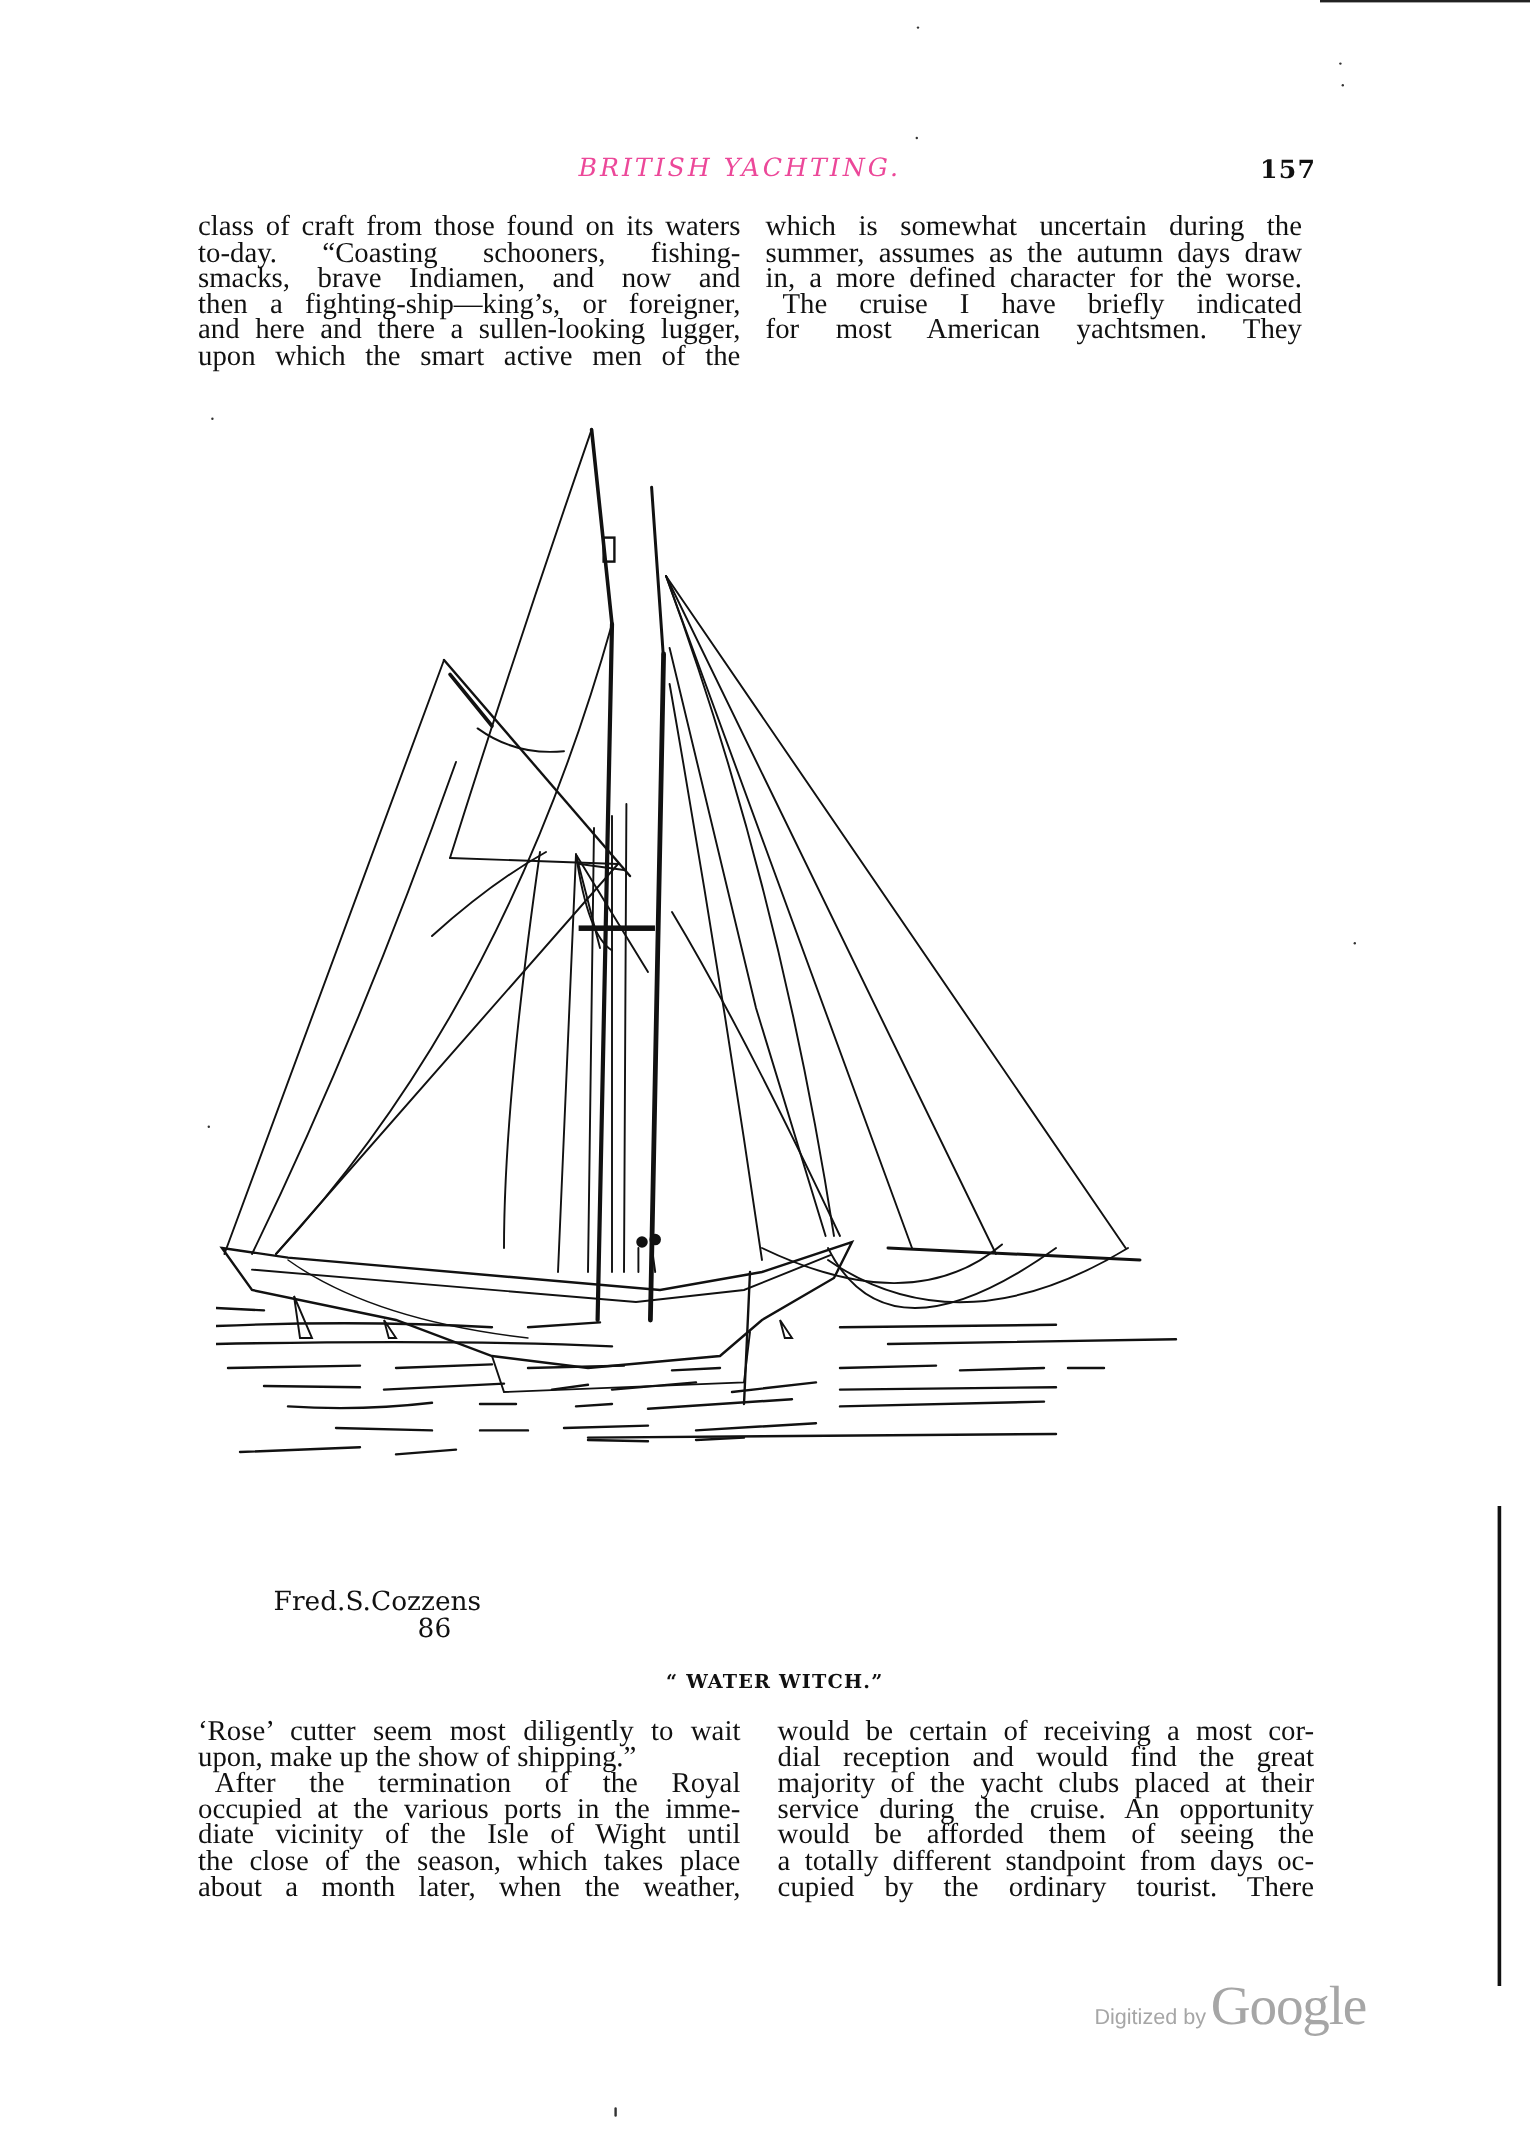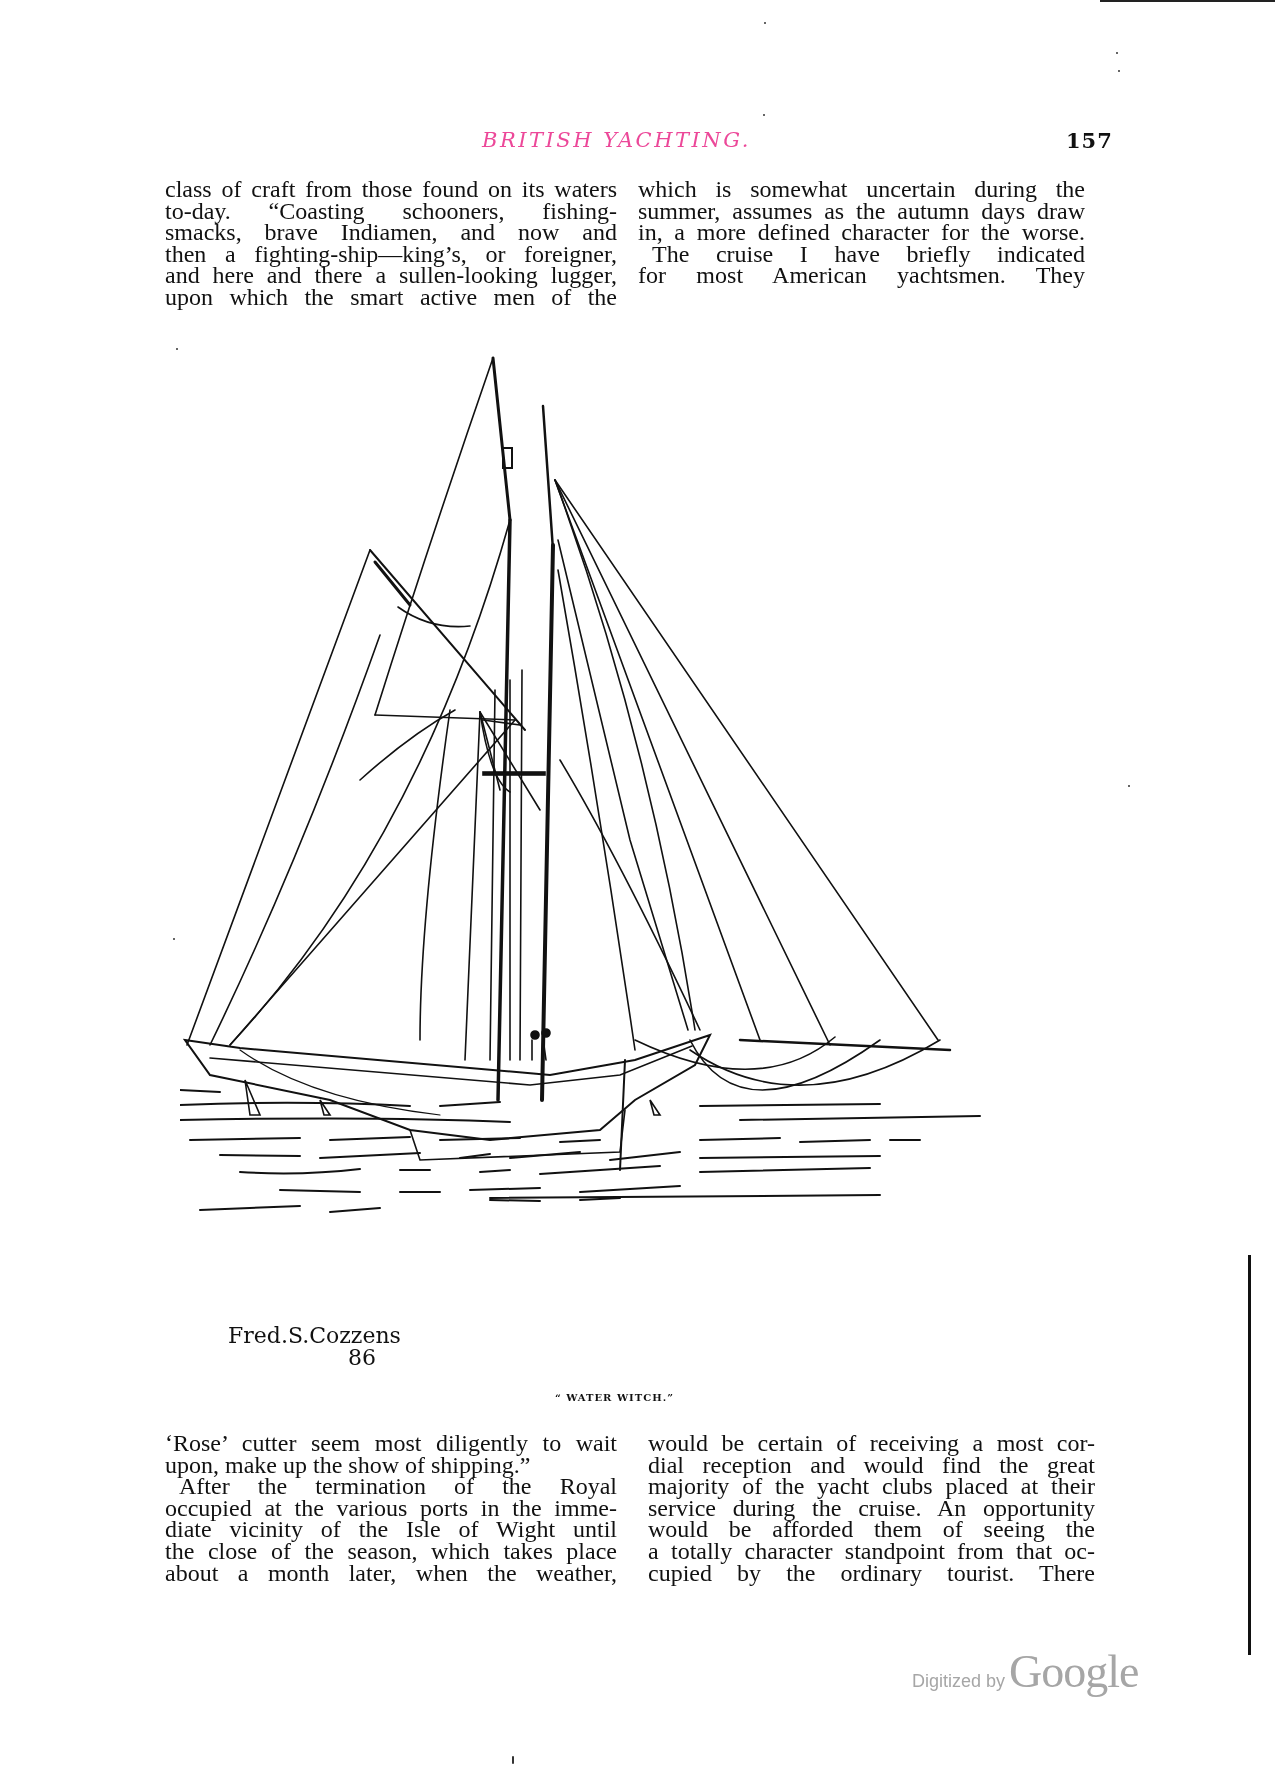--- a/index.html
+++ b/index.html
@@ -4,39 +4,39 @@
   <style>
     html, body { margin: 0; padding: 0; background: #ffffff; }
     body { width: 1275px; height: 1778px; position: relative; overflow: hidden; color: #111; }
     .page { position: absolute; left: 0; top: 0; width: 1275px; height: 1778px; }
     .scan-top-line { position: absolute; left: 1100px; top: 0; width: 175px; height: 2px; background: #222; }
     .scan-right-line { position: absolute; left: 1248px; top: 1255px; width: 3px; height: 400px; background: #111; }
     .speck { position: absolute; width: 2px; height: 2px; background: #333; border-radius: 1px; }
 
     .running-head { position: absolute; top: 128px; left: 430px; width: 700px; height: 30px; font-family: "DejaVu Serif", serif; }
     .running-title { position: absolute; left: 52px; top: 0; font-style: italic; font-size: 21px; letter-spacing: 2.5px; color: #ec4899; }
-    .page-number { position: absolute; left: 636px; top: 0; font-size: 21px; font-weight: bold; letter-spacing: 1px; }
+    .page-number { position: absolute; left: 620px; top: 0; font-size: 21px; font-weight: bold; letter-spacing: 1px; }
 
     .col { position: absolute; font-family: "Liberation Serif", serif; font-size: 24px; line-height: 21.6px; text-align: justify; color: #111; }
     .col .line { display: block; text-align: justify; text-align-last: justify; white-space: nowrap; }
     .col .line.last { text-align-last: left; }
     .col .indent { padding-left: 14px; }
 
     .col-top-left { left: 165px; top: 179px; width: 452px; }
     .col-top-right { left: 638px; top: 179px; width: 447px; }
     .col-bottom-left { left: 165px; top: 1433px; width: 452px; }
     .col-bottom-right { left: 638px; top: 1433px; width: 447px; margin-left: 10px; }
 
     .illustration { position: absolute; left: 180px; top: 340px; width: 900px; height: 1010px; }
     .illustration svg { width: 100%; height: 100%; }
 
     .signature { position: absolute; left: 228px; top: 1325px; font-family: "DejaVu Serif", serif; font-size: 22px; color: #111; line-height: 22px; }
     .signature .sig-year { display: block; padding-left: 120px; font-size: 22px; }
 
-    .caption { position: absolute; left: 555px; top: 1392px; font-family: "DejaVu Serif", serif; font-size: 10px; font-weight: bold; letter-spacing: 1px; color: #111; }
+    .caption { position: absolute; left: 555px; top: 1392px; font-family: "DejaVu Serif", serif; font-size: 16px; font-weight: bold; letter-spacing: 1px; color: #111; }
 
     .watermark { position: absolute; left: 893px; top: 1645px; color: #a6a6a6; }
     .watermark .wm-small { font-family: "Liberation Sans", sans-serif; font-size: 18px; vertical-align: baseline; margin-left: 19px; }
     .watermark .wm-big { font-family: "Liberation Serif", serif; font-size: 46px; letter-spacing: -1px; }
   </style>
 </head>
 <body>
 
 <div class="page">
   <div class="scan-top-line"></div>
@@ -166,21 +166,21 @@
     <span class="line">the close of the season, which takes place</span>
     <span class="line">about a month later, when the weather,</span>
   </div>
 
   <div class="col col-bottom-right">
     <span class="line">would be certain of receiving a most cor-</span>
     <span class="line">dial reception and would find the great</span>
     <span class="line">majority of the yacht clubs placed at their</span>
     <span class="line">service during the cruise. An opportunity</span>
     <span class="line">would be afforded them of seeing the</span>
-    <span class="line">a totally character standpoint from that oc-</span>
+    <span class="line">a totally different standpoint from days oc-</span>
     <span class="line">cupied by the ordinary tourist. There</span>
   </div>
 
   <div class="watermark">
     <span class="wm-small">Digitized by</span>
     <span class="wm-big">Google</span>
   </div>
 </div>
 
 </body></html>

